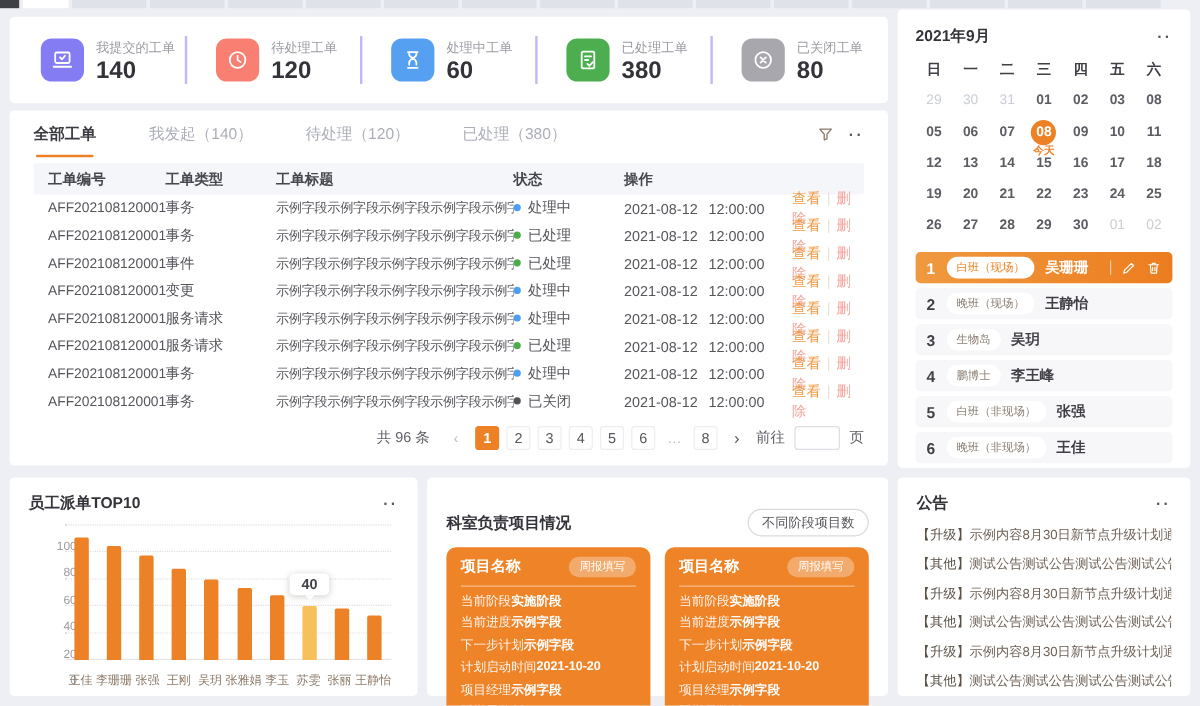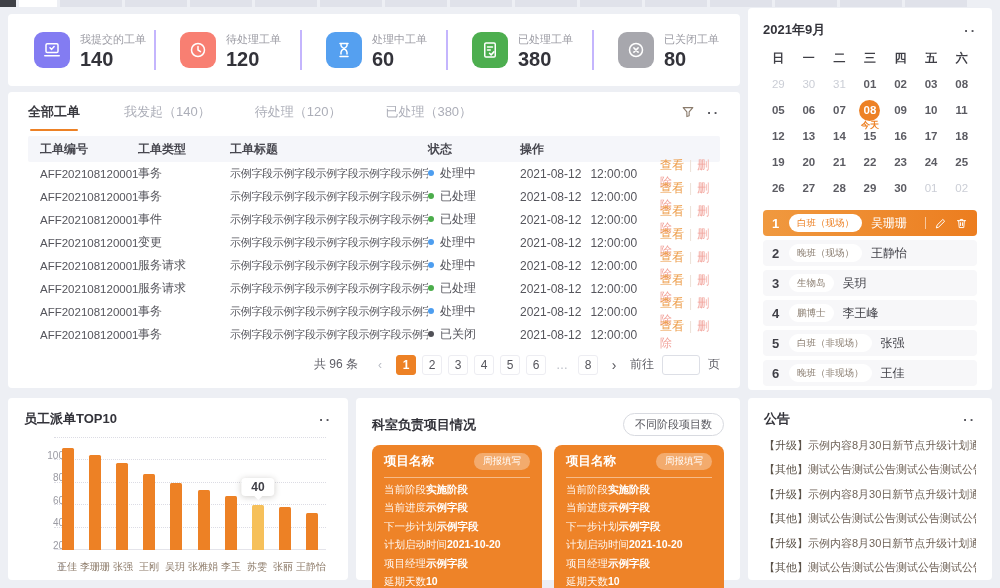--- a/index.html
+++ b/index.html
@@ -55,21 +55,21 @@
   .cal-wd{font-size:12px;font-weight:bold;color:#3F3F46;line-height:26px}
   .cal-day{position:relative;font-size:11.5px;font-weight:bold;color:#5C5C63;display:flex;align-items:center;justify-content:center;cursor:pointer}
   .cal-day.muted{color:#CBCED6;font-weight:normal}
   .cal-day .num{width:21px;height:21px;display:flex;align-items:center;justify-content:center;border-radius:50%}
   .cal-day.today .num{background:#ED8125;color:#fff}
   .today-label{position:absolute;top:22px;left:0;right:0;font-size:9px;color:#ED8125;font-weight:bold}
   .sched{margin-top:9px}
   .srow{height:26px;border-radius:4px;background:#F7F7F9;display:flex;align-items:center;padding:0 9px;margin-bottom:4px;font-size:12px;cursor:pointer}
   .snum{width:17px;font-weight:bold;color:#3F3F46;font-size:13px;flex:0 0 17px}
   .sbadge{background:#fff;border-radius:9px;padding:2.5px 8px;font-size:9.5px;color:#8A7D70;margin-right:9px;white-space:nowrap}
-  .sname{font-weight:normal;color:#3F3F46;white-space:nowrap}
+  .sname{font-weight:bold;color:#3F3F46;white-space:nowrap}
   .srow.active{background:linear-gradient(90deg,#F0993F,#EC7D1F)}
   .srow.active .snum,.srow.active .sname{color:#fff}
   .srow.active .sbadge{color:#ED8125;background:#fff}
   .sicons{margin-left:auto;display:flex;align-items:center;gap:8px}
   .sdiv{width:1px;height:12px;background:rgba(255,255,255,.55)}
   .sicons svg{cursor:pointer}
 
   
   #chart-card{left:8px;top:398px;width:340px;height:182px;padding:12px 16px}
   .chart{position:relative;height:146px;margin-top:2px}
@@ -80,21 +80,21 @@
   .bars{position:absolute;left:0;right:0;top:0;bottom:0;display:flex}
   .bcol{flex:1;position:relative;display:flex;align-items:flex-end;justify-content:center}
   .bar{width:12px;border-radius:1.5px 1.5px 0 0}
   .xlabels{position:absolute;left:30px;right:6px;bottom:0;height:16px;display:flex}
   .xlab{flex:1;text-align:center;font-size:10px;color:#8C7A68;white-space:nowrap}
   .tooltip{position:absolute;left:50%;transform:translateX(-50%);background:#fff;border-radius:4px;
            box-shadow:0 1px 6px rgba(60,50,40,.25);padding:2px 10px;font-size:12px;font-weight:bold;color:#3F3F46;z-index:2}
   .tooltip::after{content:'';position:absolute;top:100%;left:50%;margin-left:-4px;border:4px solid transparent;border-top-color:#fff}
 
   
-  #projects-card{left:356px;top:398px;width:384px;height:182px;padding:15px 16px}
+  #projects-card{left:356px;top:398px;width:384px;height:182px;padding:26px 16px}
   .proj-btn{border:1px solid #D8DAE0;border-radius:12px;padding:3px 11px;font-size:11px;color:#55555C;background:#fff;font-weight:normal;cursor:pointer;white-space:nowrap}
   .proj-row{display:flex;gap:12px;margin-top:9px}
   .proj{flex:1;background:#EE8328;border-radius:8px;padding:8px 12px 7px;color:#fff}
   .proj-head{display:flex;justify-content:space-between;align-items:center}
   .proj-name{font-size:12.5px;font-weight:bold}
   .proj-badge{background:rgba(255,255,255,.32);border-radius:9px;padding:2px 9px;font-size:9.5px;cursor:pointer}
   .proj-hr{border:none;border-top:1px solid rgba(255,255,255,.45);margin:7px 0 4px}
   .pfield{display:flex;justify-content:flex-start;font-size:10.5px;margin:4.5px 0;white-space:nowrap}
   .pfield .pl{color:rgba(255,255,255,.92)}
   .pfield .pv{font-weight:bold}

